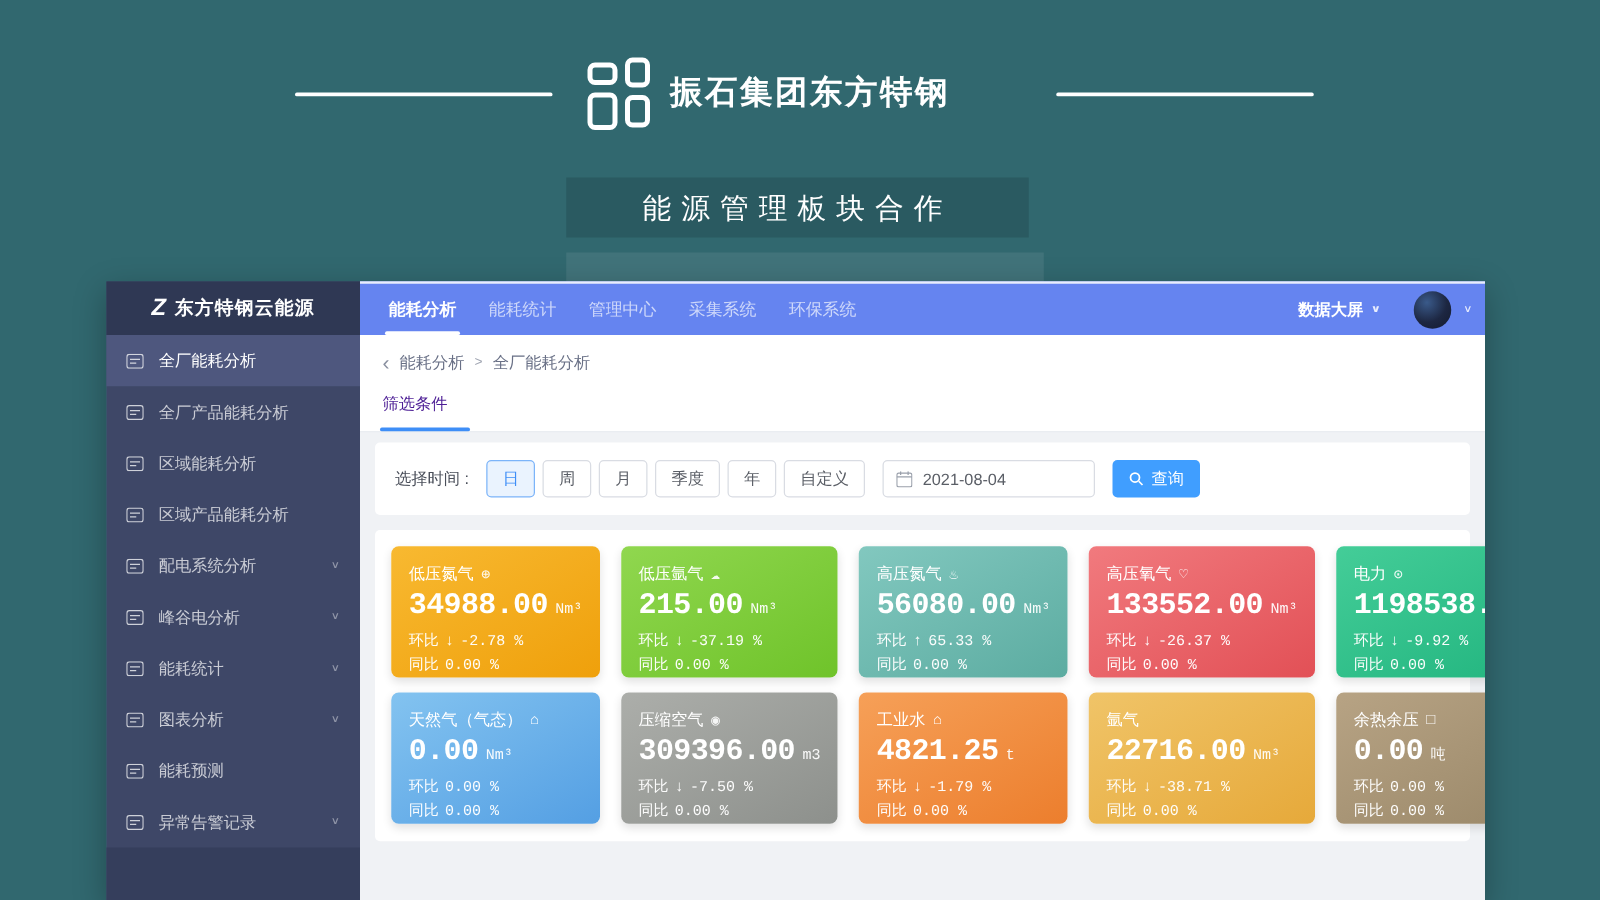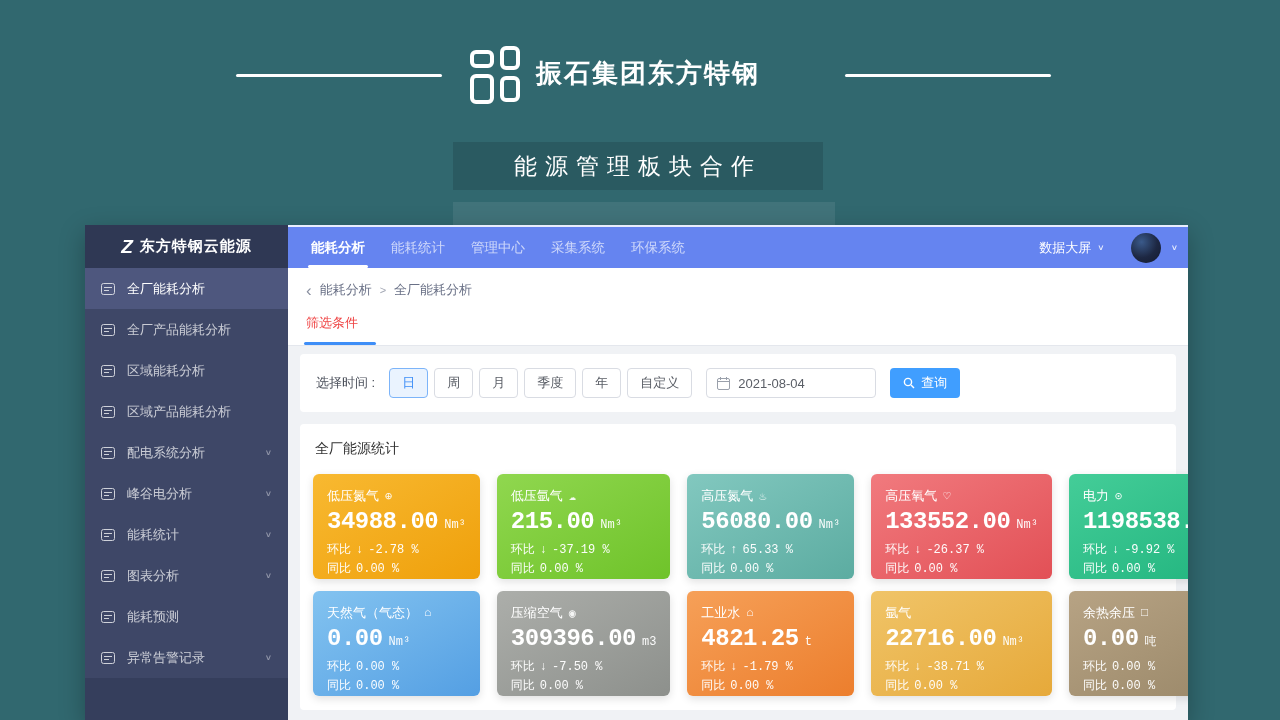--- a/index.html
+++ b/index.html
@@ -50,35 +50,35 @@
   .main { flex:1; display:flex; flex-direction:column; background:#f0f2f5; min-width:0; }
 
   .topnav { height:43px; background:#6584f0; border-top:2px solid rgba(255,255,255,0.85);
             display:flex; align-items:center; padding:0 10px; flex-shrink:0; }
   .nav-item { position:relative; height:100%; display:flex; align-items:center; padding:0 13px;
               color:rgba(255,255,255,0.68); font-size:13.5px; cursor:pointer; }
   .nav-item.active { color:#fff; font-weight:bold; }
   .nav-item.active::after { content:""; position:absolute; left:10px; right:10px; bottom:0;
                             height:3px; background:#fff; border-radius:2px; }
   .nav-spacer { flex:1; }
-  .screen-link { color:#fff; font-size:13px; display:flex; align-items:center; gap:6px; cursor:pointer; }
+  .screen-link { color:#fff; font-size:13px; display:flex; align-items:center; gap:6px; cursor:pointer;font-weight:bold; }
   .nav-chevron { color:rgba(255,255,255,0.85); font-size:10px; transform:scaleY(.8); }
   .avatar { width:30px; height:30px; border-radius:50%; margin:0 10px 0 26px; cursor:pointer;
             background:radial-gradient(circle at 35% 30%, #3a5a8a 0%, #1d2742 55%, #131a2e 100%); }
 
   .breadcrumb-bar { height:44px; background:#fff; display:flex; align-items:center;
                     padding:0 18px; gap:8px; font-size:13px; color:#697086; flex-shrink:0; }
   .bc-back { font-size:17px; color:#8a90a0; cursor:pointer; line-height:1; }
   .bc-link { cursor:pointer; }
   .bc-sep { color:#a0a5b2; font-size:11px; }
   .bc-current { color:#697086; }
 
   .tabs-row { height:34px; background:#fff; border-bottom:1px solid #e4e7ed; display:flex;
               padding:0 18px; flex-shrink:0; }
-  .tab { position:relative; font-size:13px; color:#ef4444; display:flex; align-items:flex-start;
+  .tab { position:relative; font-size:13px; color:#4c1d95; display:flex; align-items:flex-start;
          padding-top:2px; cursor:pointer; }
   .tab::after { content:""; position:absolute; left:-2px; bottom:0; width:72px; height:3px;
                 background:#3e8ef7; border-radius:2px; }
 
   .content { flex:1; padding:8px 12px 12px 12px; overflow:hidden; }
   .panel { background:#fff; border-radius:4px; }
 
   .filter-panel { height:58px; display:flex; align-items:center; padding:0 16px; margin-bottom:12px; }
   .filter-label { font-size:13px; color:#4a4f5a; margin-right:14px; white-space:nowrap; }
   .seg-btn { height:30px; min-width:36px; padding:0 12px; margin-right:6px; background:#fff;
@@ -269,21 +269,20 @@
         <button class="search-btn">
           <svg width="12" height="12" viewBox="0 0 12 12">
               <circle cx="5" cy="5" r="3.6" fill="none" stroke="#fff" stroke-width="1.4"></circle>
               <line x1="8" y1="8" x2="11" y2="11" stroke="#fff" stroke-width="1.4"></line>
             </svg>
           <span>查询</span>
         </button>
       </div>
 
       <div class="panel stats-panel">
-        <div class="stats-title">全厂能源统计</div>
         <div class="card-grid">
 
           <div class="stat-card" style="background: linear-gradient(150deg, rgb(248, 185, 49), rgb(239, 160, 11));">
             <div class="card-top">
                 <span>低压氮气</span>
                 <span class="card-icon">⊕</span>
               </div>
             <div class="card-value-row">
                 <span class="card-value">34988.00</span>
                 <span class="card-unit">Nm³</span>

